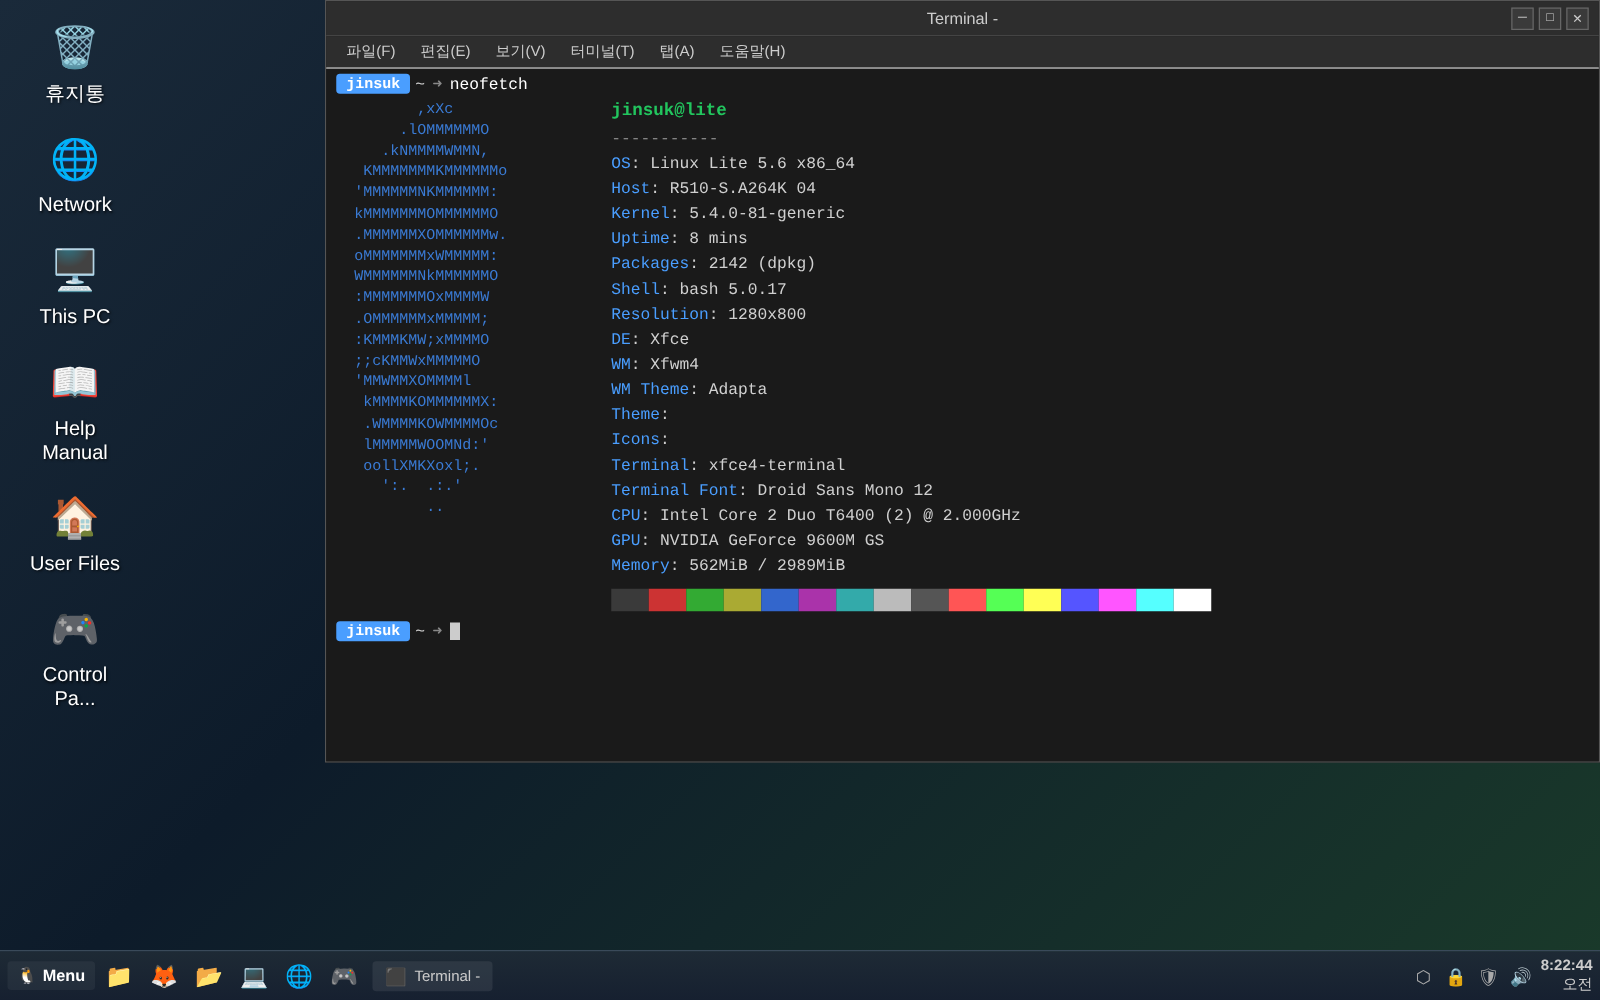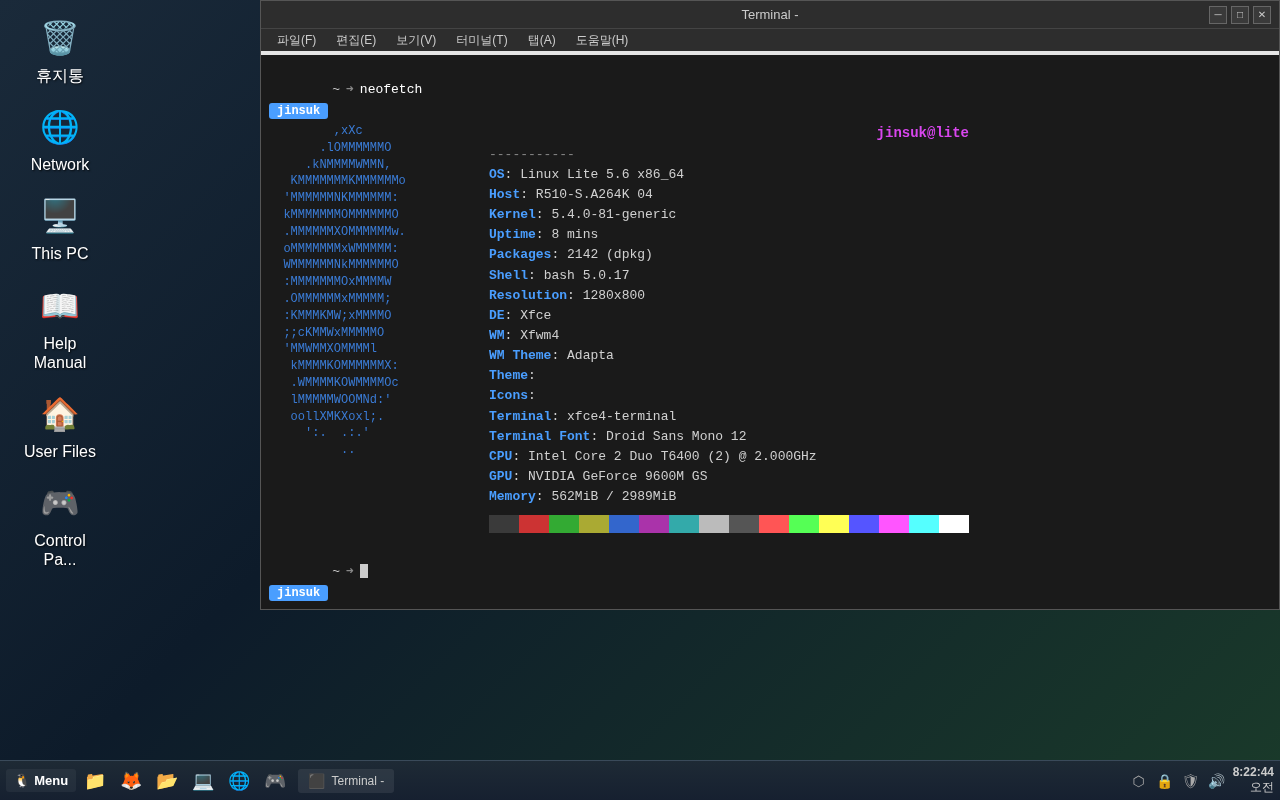--- a/index.html
+++ b/index.html
@@ -105,21 +105,21 @@
       font-size: 10px;
     }
 
     .terminal-menubar {
       background: #2d2d2d;
       height: 26px;
       display: flex;
       align-items: center;
       padding: 0 8px;
       gap: 4px;
-      border-bottom: 4px solid #e5e5e5;
+      border-bottom: 1px solid #e5e5e5;
     }
 
     .menu-item {
       color: #ccc;
       font-size: 12px;
       padding: 2px 8px;
       cursor: pointer;
       border-radius: 2px;
     }
 
@@ -140,21 +140,20 @@
     }
 
     .prompt-badge {
       background: #4a9eff;
       color: white;
       padding: 1px 8px;
       border-radius: 3px;
       font-weight: bold;
       font-size: 12px;
       margin-right: 4px;
-      margin-top: 44px;
     }
 
     .prompt-tilde {
       color: #ccc;
       margin-right: 6px;
     }
 
     .prompt-cmd {
       color: white;
     }
@@ -178,21 +177,21 @@
       line-height: 1.55;
     }
 
     .info-line {
       display: flex;
       align-items: baseline;
     }
 
     .info-key {
       color: #4a9eff;
-      font-weight: bold;
+      font-weight: normal;
     }
 
     .info-val {
       color: #d0d0d0;
     }
 
     .color-swatches {
       display: flex;
       margin-top: 8px;
       gap: 0;
@@ -360,21 +359,21 @@
   ;;cKMMWxMMMMMO
   'MMWMMXOMMMMl
    kMMMMKOMMMMMMX:
    .WMMMMKOWMMMMOc
    lMMMMMWOOMNd:'
    oollXMKXoxl;.
      ':.  .:.'
           ..</div>
 
         <div class="neofetch-info">
-          <div style="color:#d946ef;font-weight:bold;font-size:14px;text-align:right;">jinsuk@lite</div>
+          <div style="color:#22c55e;font-weight:bold;font-size:14px;">jinsuk@lite</div>
           <div style="color:#888;">-----------</div>
           <div class="info-line">
               <span class="info-key">OS</span>
               <span class="info-val">:&nbsp;</span>
               <span class="info-val">Linux Lite 5.6 x86_64</span>
             </div>
           <div class="info-line">
               <span class="info-key">Host</span>
               <span class="info-val">:&nbsp;</span>
               <span class="info-val">R510-S.A264K 04</span>

